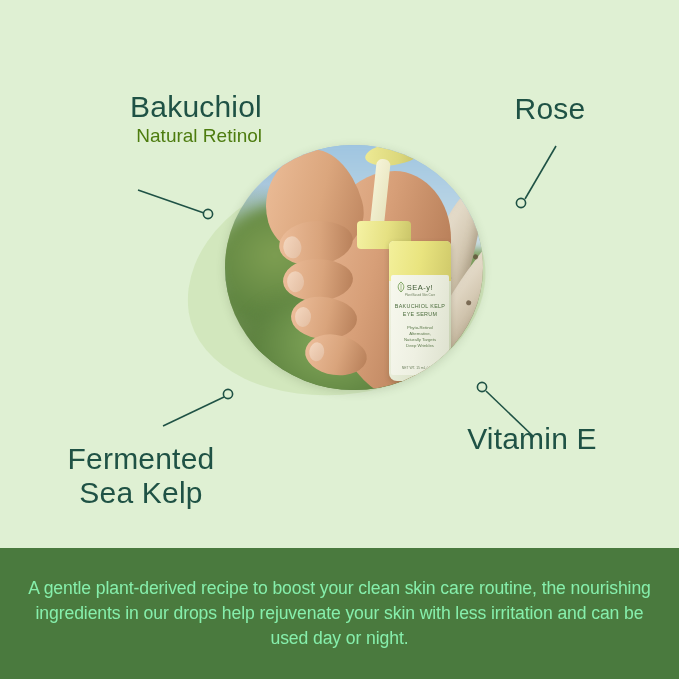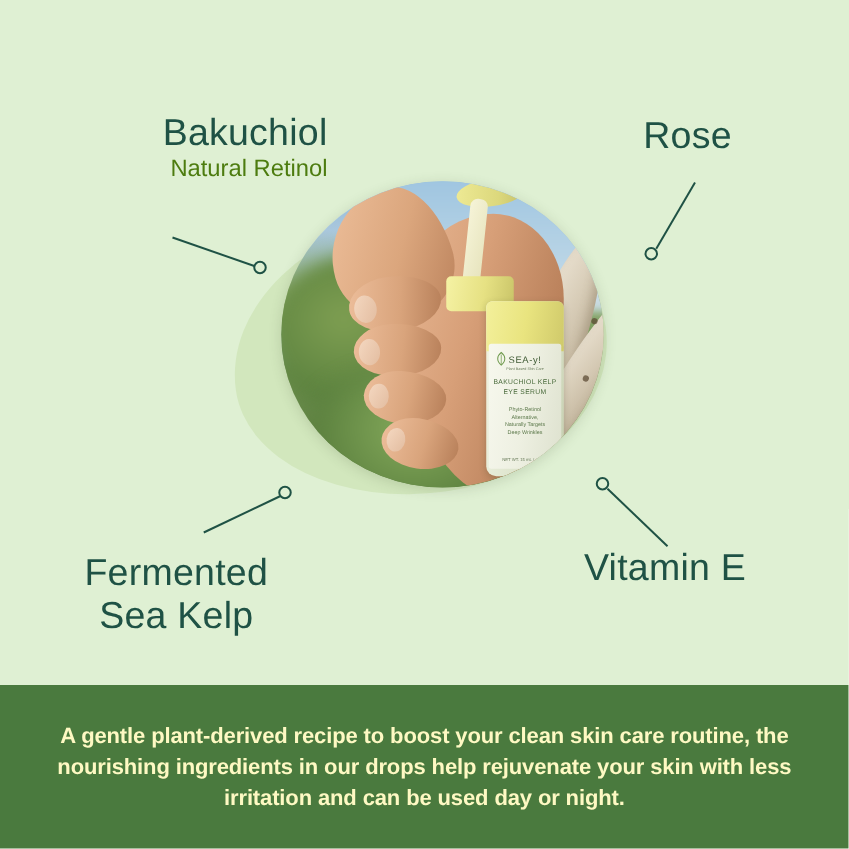--- a/index.html
+++ b/index.html
@@ -259,21 +259,21 @@
   .callout .sub {
     font-size: 19px;
     font-weight: 400;
     line-height: 24px;
     color: #4d7c0f;
   }
 
   #callout-bakuchiol { left: 28px;  top: 90px;  width: 234px; text-align: right; }
   #callout-rose      { left: 470px; top: 92px;  width: 160px; }
   #callout-kelp      { left: 28px;  top: 442px; width: 226px; }
-  #callout-vitamine  { left: 428px; top: 438px; width: 208px; text-align: center; }
+  #callout-vitamine  { left: 428px; top: 422px; width: 208px; text-align: center; }
 
   
   #connectors {
     position: absolute;
     left: 0; top: 0;
     width: 679px; height: 679px;
     pointer-events: none;
   }
 
   
@@ -282,27 +282,26 @@
     left: 0;
     top: 548px;
     width: 679px;
     height: 131px;
     background: #4a7a3e;
     display: flex;
     align-items: center;
     justify-content: center;
   }
   .banner-text {
-    color: #fef9c3;
+    color: #86efac;
     font-size: 17.6px;
     line-height: 25px;
     text-align: center;
     padding: 0 22px;
     letter-spacing: -0.1px;
-    font-weight: bold;
   }
 </style>
 </head>
 <body>
 
 <div id="infographic">
 
   <div class="bg-panel"></div>
 
   <div class="blob"></div>

